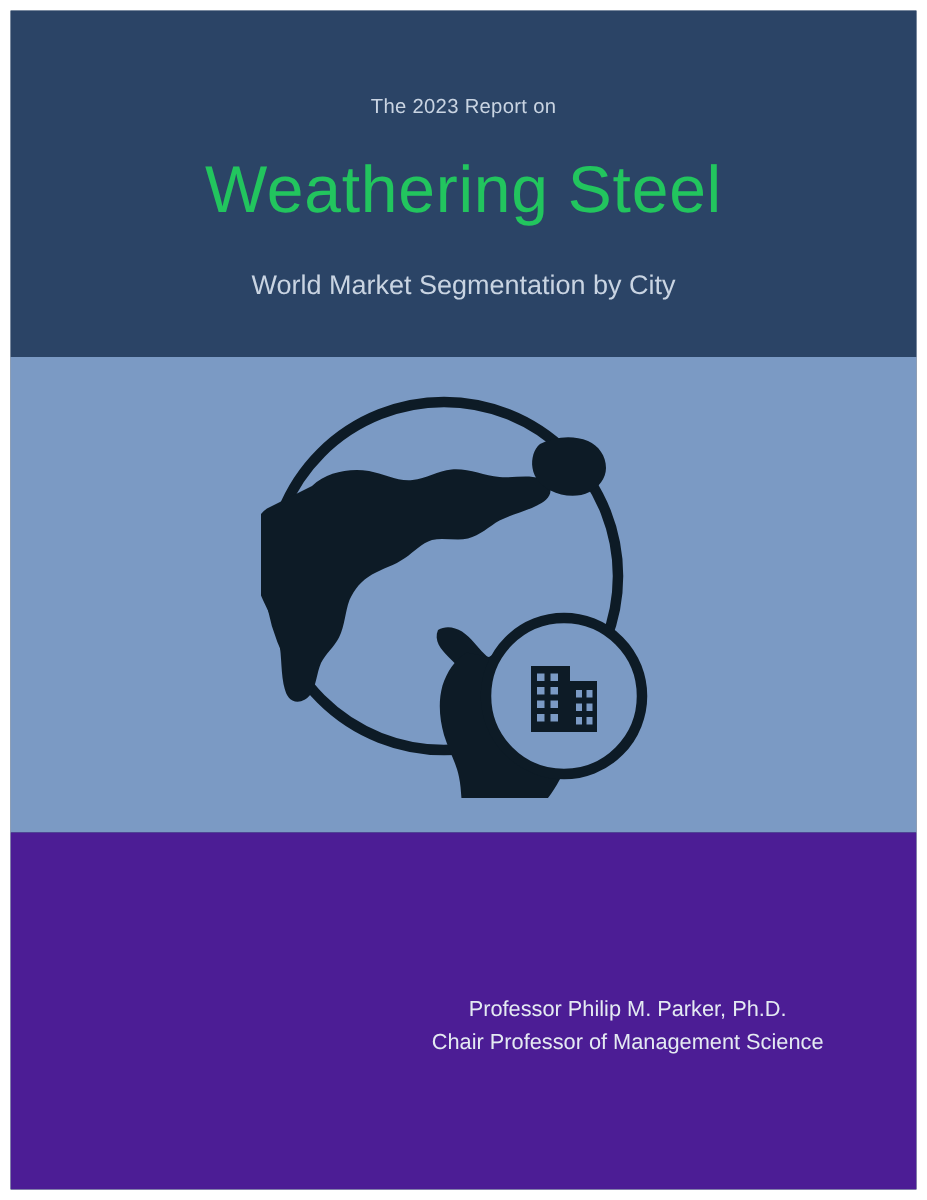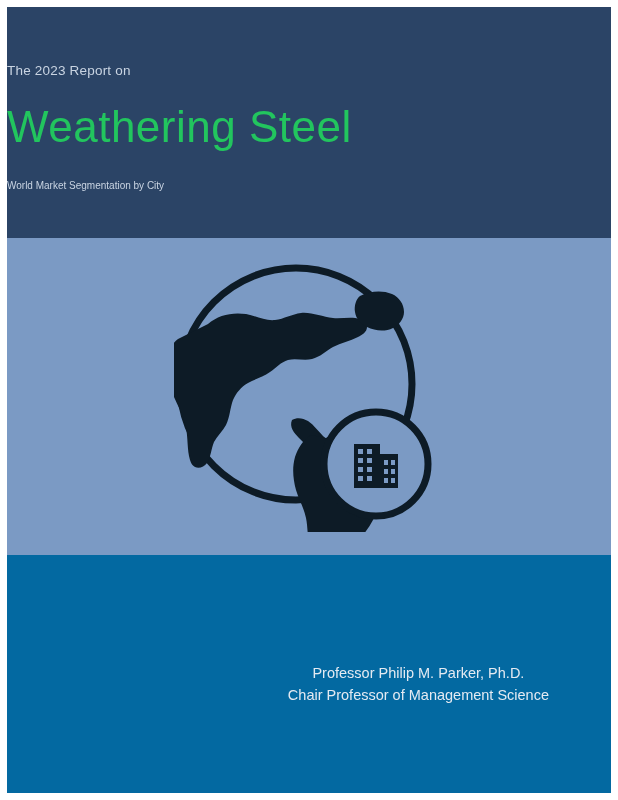--- a/index.html
+++ b/index.html
@@ -32,21 +32,21 @@
   
   .title-band {
     position: absolute;
     left: 0;
     top: 0;
     width: 100%;
     height: 231px;
     background: #2b4466;
     display: flex;
     flex-direction: column;
-    align-items: flex-start;
+    align-items: center;
     justify-content: flex-start;
     box-sizing: border-box;
     padding-top: 56px;
   }
   .pretitle {
     color: #c9d4e2;
     font-size: 13.5px;
     letter-spacing: 0.2px;
     font-weight: 400;
   }
@@ -54,21 +54,21 @@
     color: #22c55e;
     font-size: 44px;
     font-weight: 400;
     letter-spacing: 0.5px;
     margin-top: 26px;
     line-height: 1.05;
     text-align: center;
   }
   .subtitle {
     color: #c9d4e2;
-    font-size: 10px;
+    font-size: 18px;
     font-weight: 400;
     margin-top: 30px;
     text-align: center;
   }
   
   .art-band {
     position: absolute;
     left: 0;
     top: 231px;
     width: 100%;
@@ -83,21 +83,21 @@
     height: 270px;
     display: block;
   }
   
   .author-band {
     position: absolute;
     left: 0;
     top: 548px;
     width: 100%;
     height: 238px;
-    background: #0369a1;
+    background: #4c1d95;
   }
   .author-block {
     position: absolute;
     right: 62px;
     top: 107px;
     text-align: center;
     color: #e4eaf2;
     font-size: 14.5px;
     line-height: 1.55;
   }

